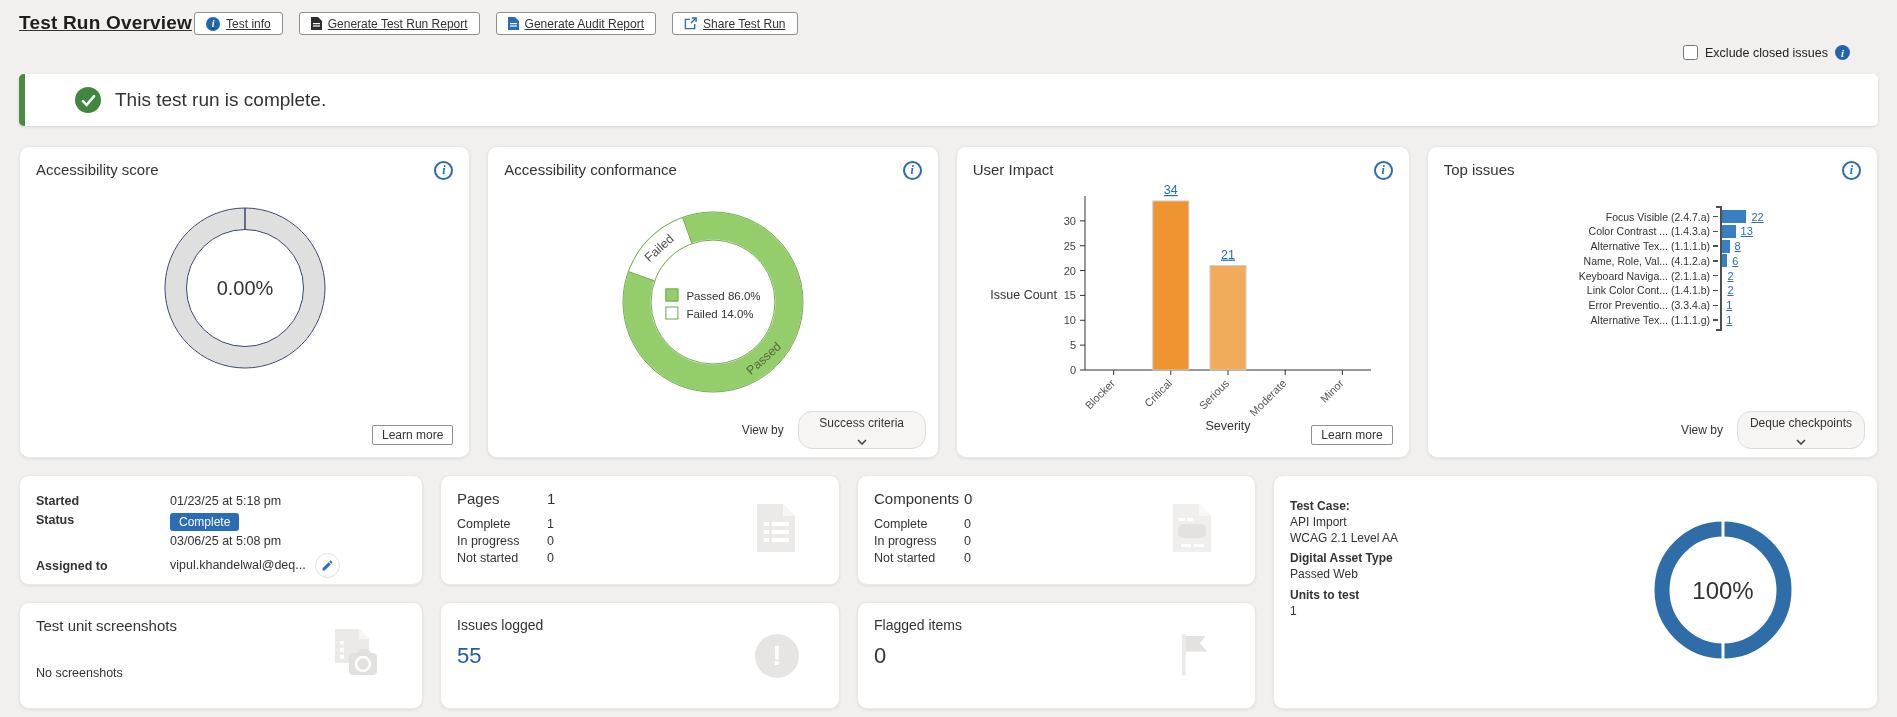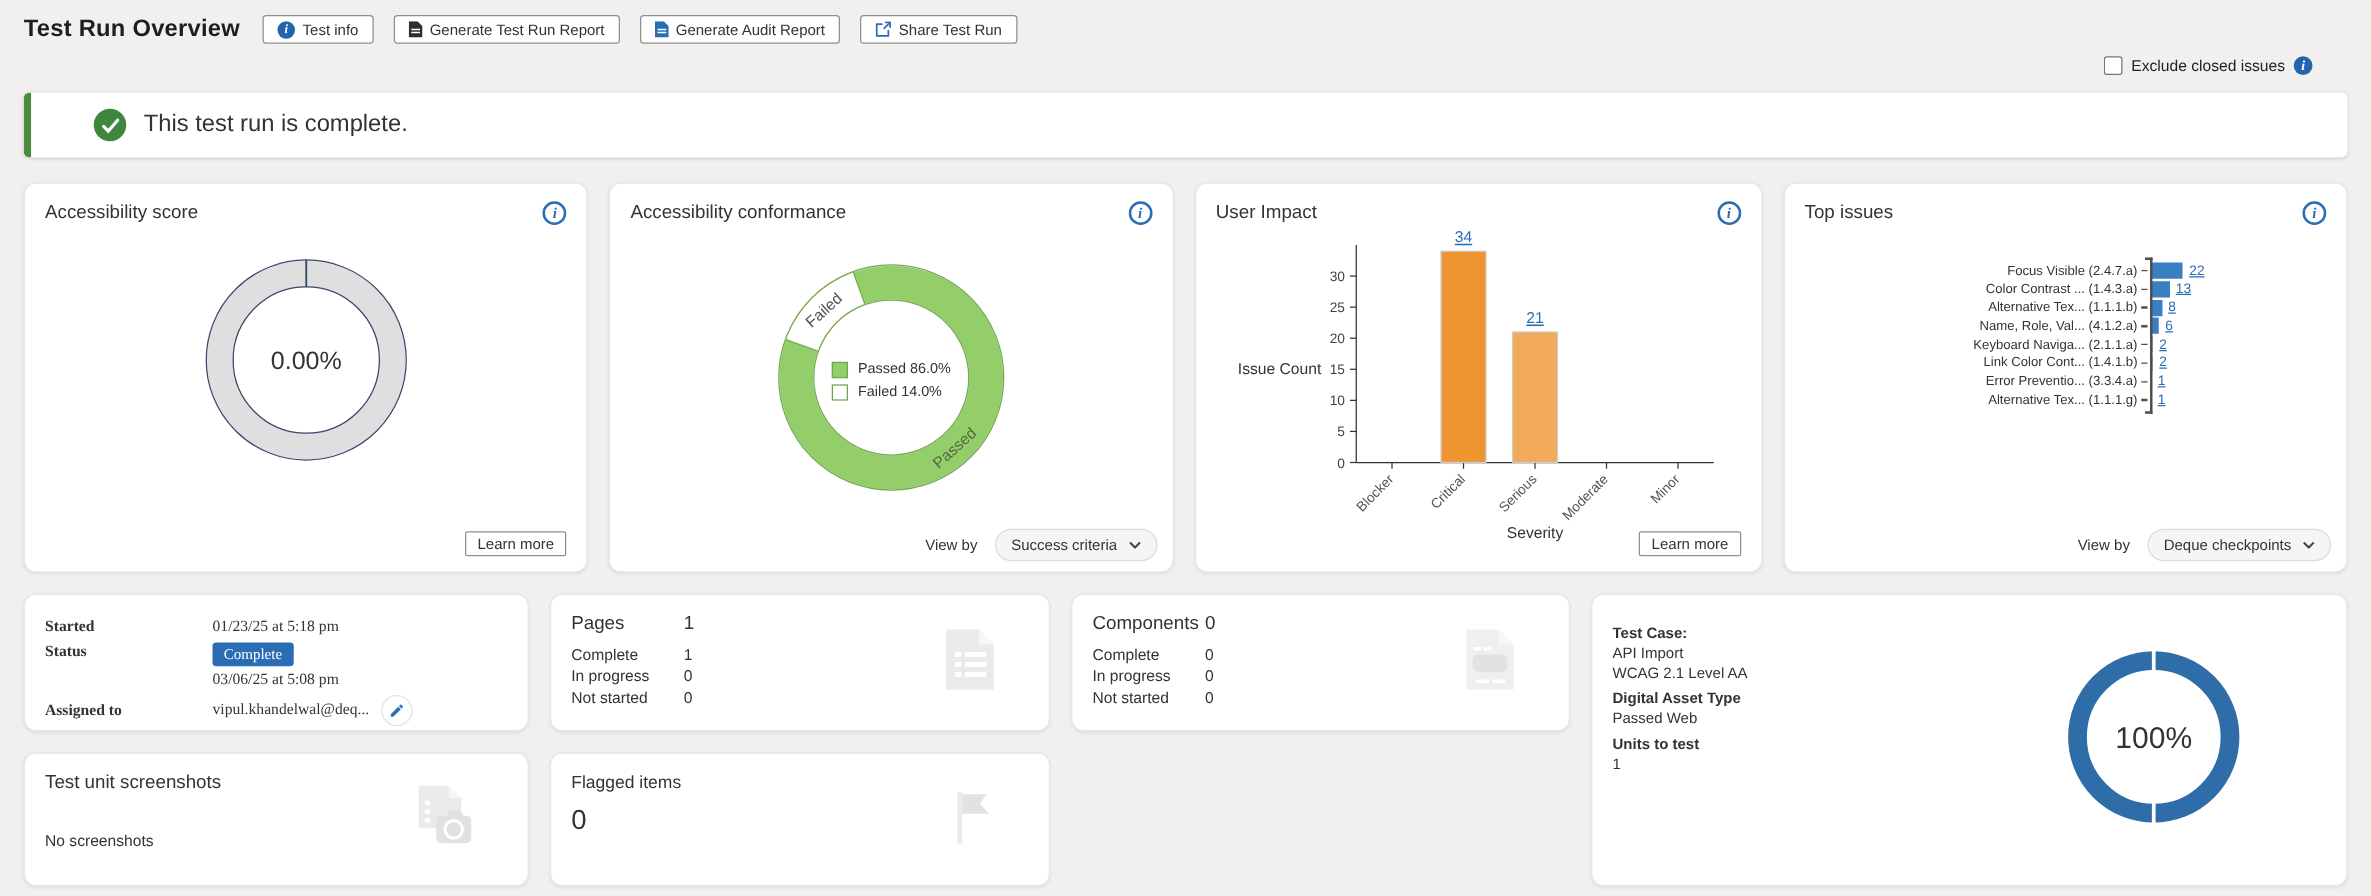--- a/index.html
+++ b/index.html
@@ -4,21 +4,21 @@
 <style>
   * { margin:0; padding:0; box-sizing:border-box; }
   html,body { width:1897px; height:717px; overflow:hidden; }
   body {
     background:#f1f0ee;
     font-family:"Liberation Sans","DejaVu Sans",sans-serif;
     color:#333;
   }
 
   
-  header { display:flex; align-items:flex-end; gap:18px; padding:12px 19px 2px 19px; }
+  header { display:flex; align-items:flex-start; gap:2px; padding:12px 19px 2px 19px;text-decoration:underline; }
   .page-title { font-size:19px; font-weight:600; color:#1e1e1e; letter-spacing:.2px; }
   .hbtns { display:flex; gap:16px; }
   .hbtn {
     display:flex; align-items:center; gap:6px; height:23px; padding:0 11px;
     background:#fff; border:1px solid #8f8f8f; border-radius:3px;
     font-size:12px; color:#333; cursor:pointer; font-family:inherit;
   }
   .icon-info-filled {
     display:inline-flex; align-items:center; justify-content:center;
     width:14px; height:14px; border-radius:50%; background:#2166ac; color:#fff;
@@ -64,23 +64,23 @@
   .grid-top .card { height:312px; }
   .learn-more {
     position:absolute; right:16px; bottom:12px; background:#fff;
     border:1px solid #8f8f8f; border-radius:2px; font-size:12px; color:#333;
     padding:2px 9px; cursor:pointer; font-family:inherit;
   }
   .viewby { position:absolute; right:12px; bottom:8px; display:flex; align-items:center; gap:14px; }
   .viewby .vb-label { font-size:12px; color:#333; }
   .pill {
     display:flex; align-items:center; justify-content:center; gap:9px;
-    min-width:128px; height:26px; padding:0 12px; border-radius:14px;
+    min-width:128px; height:38px; padding:0 12px; border-radius:14px;
     background:#f6f5f4; border:1px solid #dddcda; font-size:12px; color:#333;
-    cursor:pointer; font-family:inherit;
+    cursor:pointer; font-family:inherit;flex-direction:column;
   }
 
   
   .score-wrap { display:flex; justify-content:center; margin-top:22px; }
 
   
   .conf-wrap { position:relative; width:212px; margin:16px auto 0; }
   .conf-legend {
     position:absolute; left:50%; top:50%; transform:translate(-50%,-50%);
     display:flex; flex-direction:column; gap:5px; width:max-content;
@@ -99,21 +99,21 @@
   .ti-main { display:flex; align-items:center; padding-left:2px; }
   .ti-bar { height:13px; background:#3a7fc2; flex:none; }
   .ti-count { margin-left:5px; font-size:11px; color:#2a6db7; text-decoration:underline; cursor:pointer; }
 
   
   .grid-bottom {
     display:grid; grid-template-columns:404px 400px 399px 1fr;
     grid-template-rows:110px 107px; gap:17px; margin:17px 19px 0 19px;
   }
   .card.sm { padding:14px 16px; }
-  .kv { display:grid; grid-template-columns:134px auto; row-gap:5px; font-size:12.5px;font-family:Liberation Serif, serif; }
+  .kv { display:grid; grid-template-columns:134px auto; row-gap:5px; font-size:12.5px; }
   .kv .k { font-weight:bold; color:#333; }
   .badge { display:inline-block; background:#2a6db5; color:#fff; font-size:12px; padding:2px 9px; border-radius:3px; }
   .edit-btn { display:inline-flex; align-items:center; justify-content:center; width:25px; height:25px;
     border-radius:50%; border:1px solid #e2e2e2; background:#fff; cursor:pointer; vertical-align:middle; margin-left:6px; }
   .stat-grid { display:grid; grid-template-columns:90px auto; row-gap:3px; font-size:12.5px; }
   .stat-grid .t { font-size:15px; margin-bottom:7px; }
   .corner-icon { position:absolute; right:40px; top:50%; transform:translateY(-50%); }
   .count-big { font-size:22px; margin-top:10px; }
   .count-big.link { color:#1d5fa8; cursor:pointer; }
   .completion-card { grid-column:4; grid-row:1 / 3; }
@@ -471,20 +471,25 @@
           <rect x="8" y="14" width="4" height="3.5" fill="#fff"></rect>
           <rect x="8" y="21" width="4" height="3.5" fill="#fff"></rect>
           <rect x="8" y="28" width="4" height="3.5" fill="#fff"></rect>
           <rect x="17" y="26" width="28" height="22" rx="4" fill="#e2e1df"></rect>
           <path d="M25 26l3-4h8l3 4z" fill="#e2e1df"></path>
           <circle cx="31" cy="37" r="7" fill="#e2e1df" stroke="#fff" stroke-width="2.5"></circle>
         </svg>
     </span>
   </section>
 
+  <section class="card sm">
+    <h2 class="card-title" style="font-size:14px">Issues logged</h2>
+    <div class="count-big link">55</div>
+    <span class="corner-icon excl-circle">!</span>
+  </section>
 
   <section class="card sm">
     <h2 class="card-title" style="font-size:14px">Flagged items</h2>
     <div class="count-big">0</div>
     <span class="corner-icon">
       <svg width="40" height="46" viewBox="0 0 24 28">
           <rect x="4" y="2" width="2.4" height="25" fill="#eceae8"></rect>
           <path d="M6.4 3h12l-3.4 4.5 4.4 5H6.4z" fill="#e3e2e0"></path>
         </svg>
     </span>

